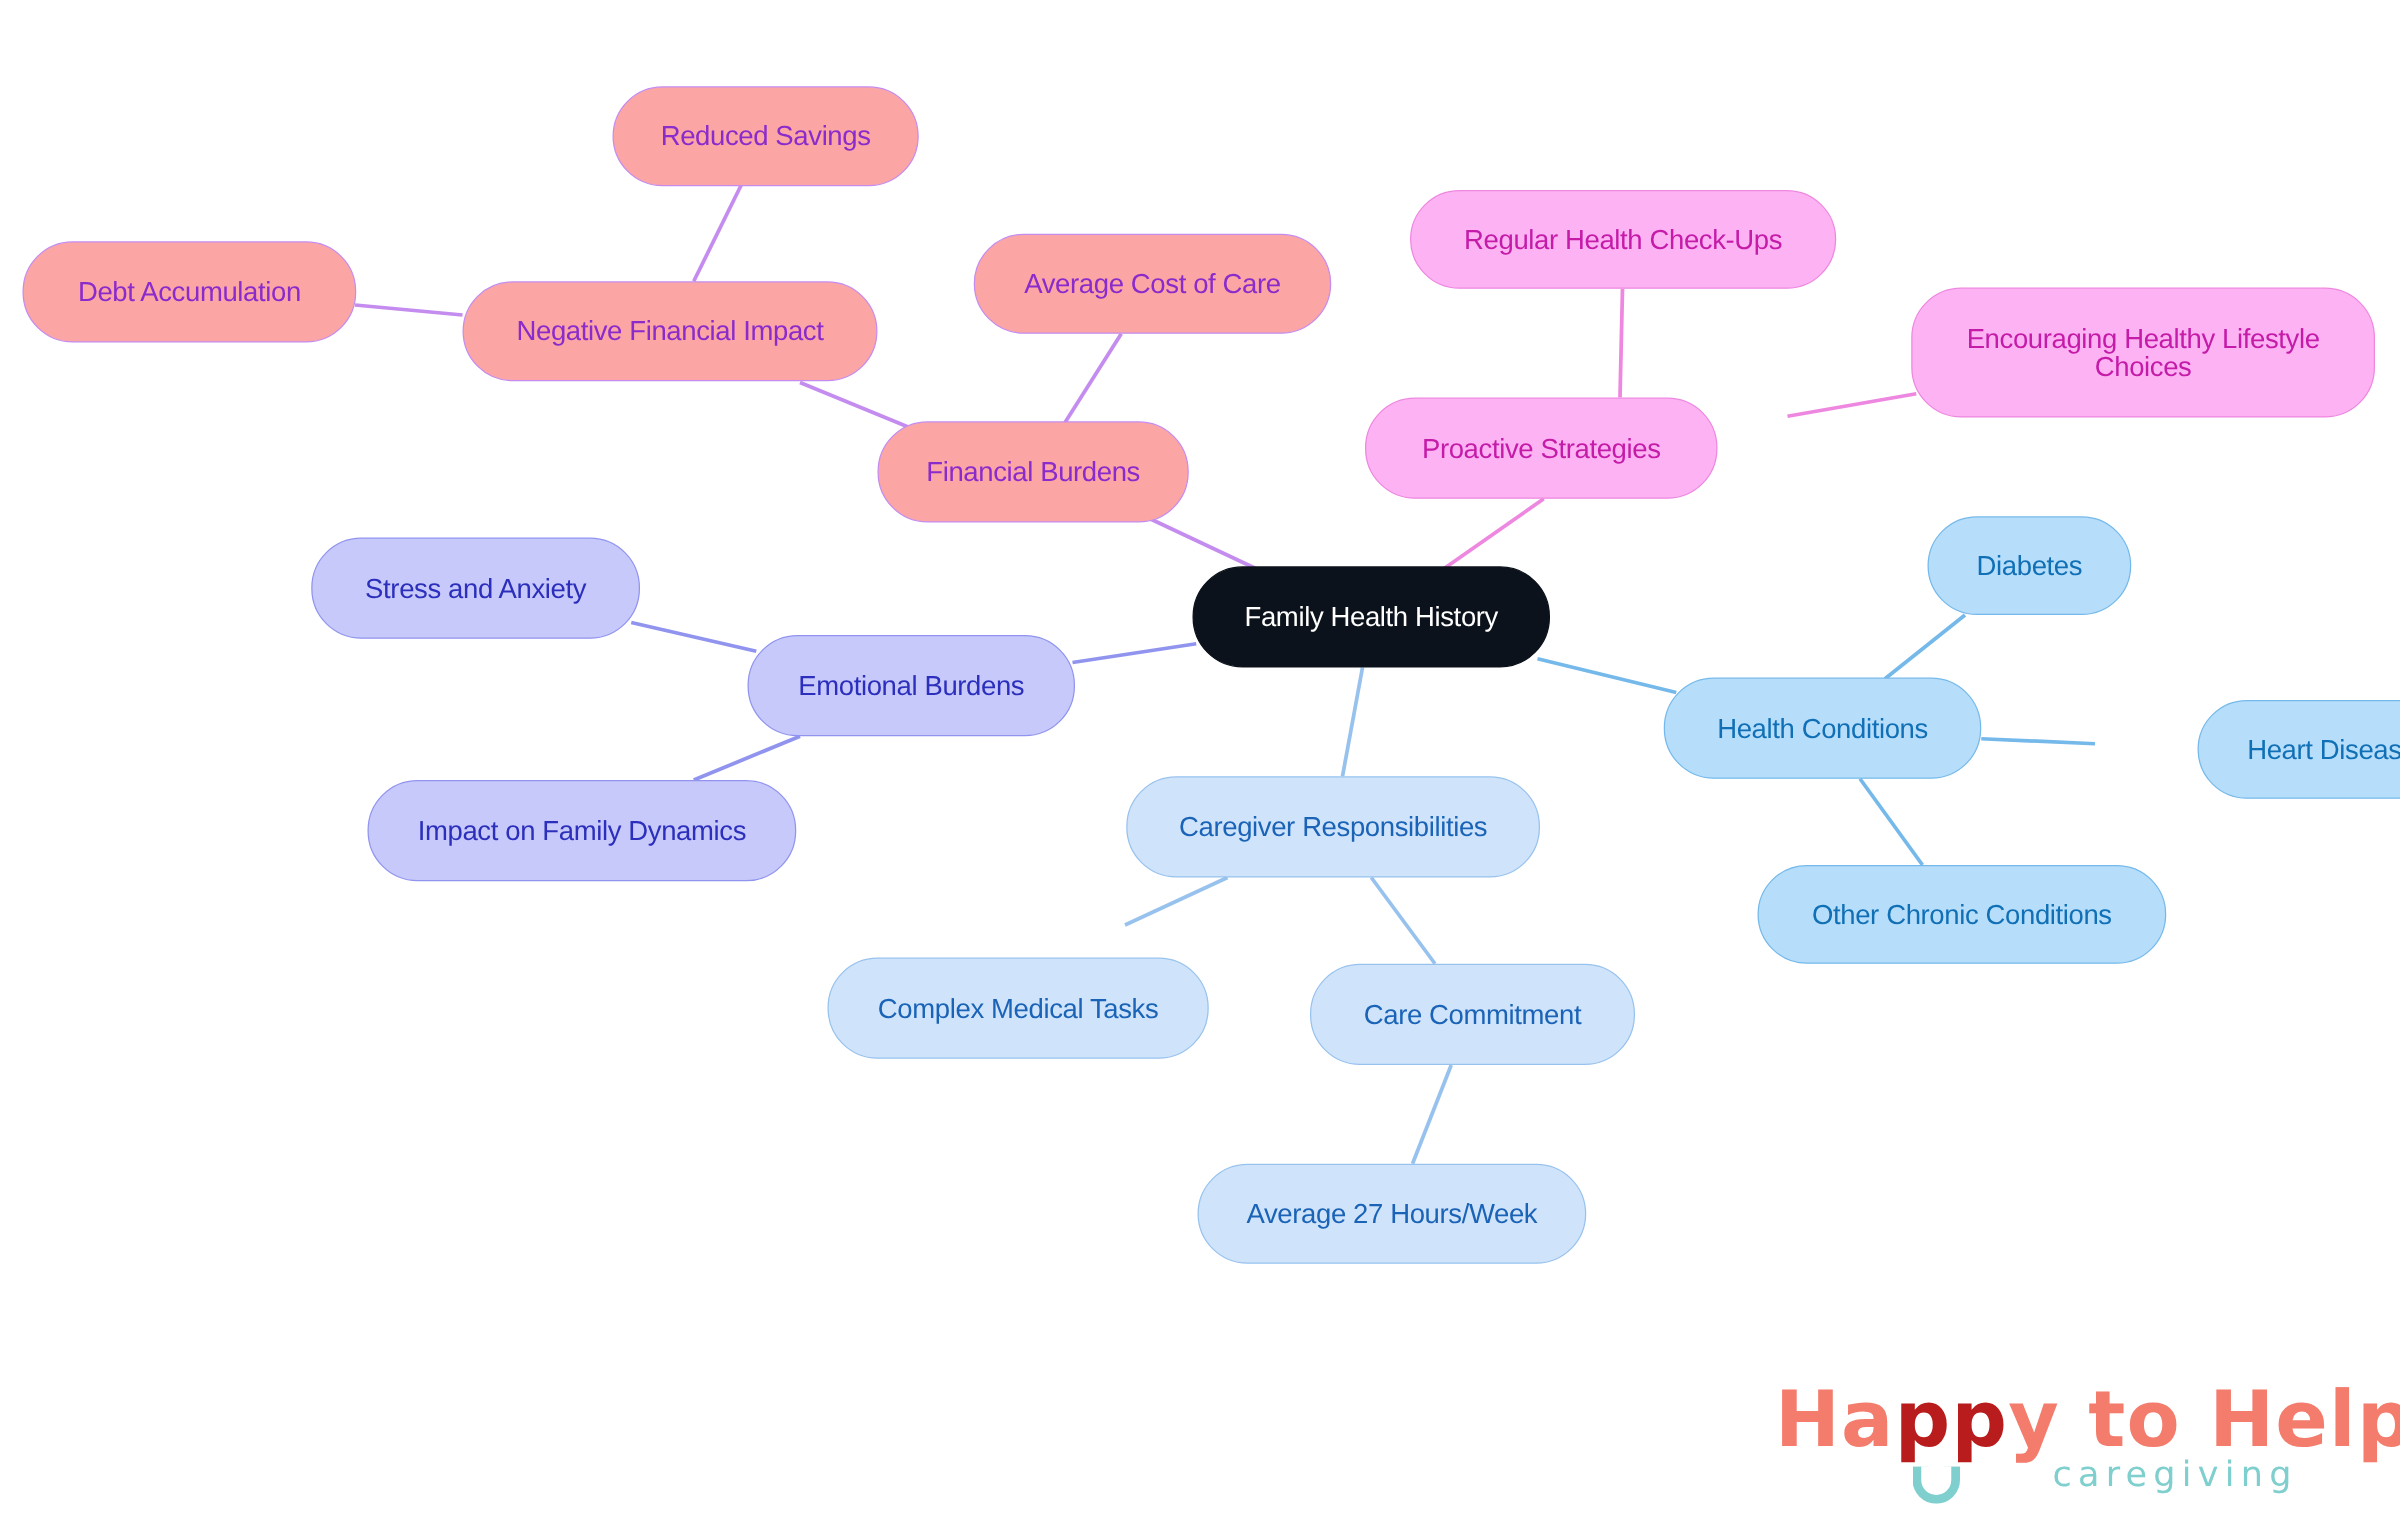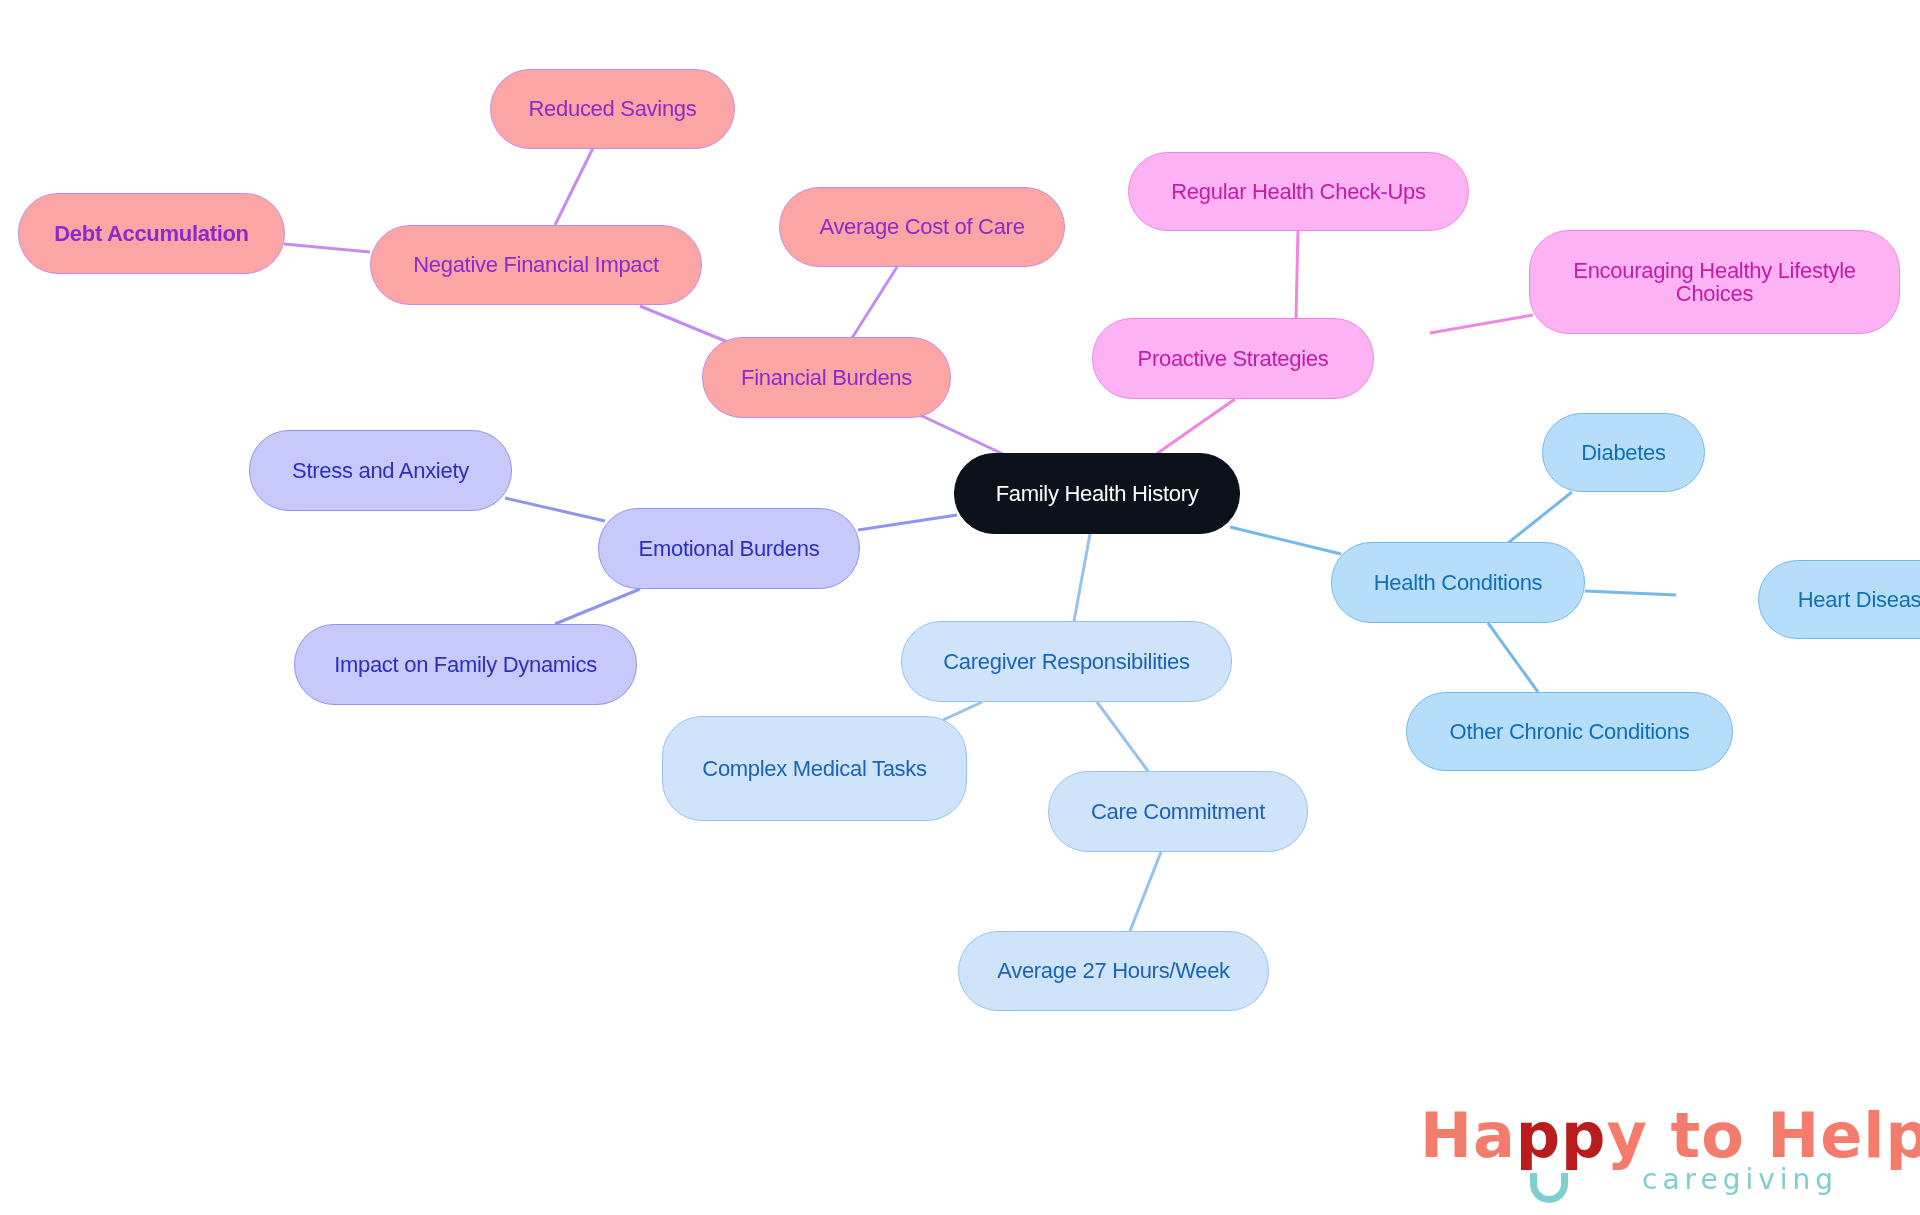--- a/index.html
+++ b/index.html
@@ -45,42 +45,42 @@
     <line x1="1488" y1="623" x2="1538" y2="692" stroke="#75b9ea"></line>
 
     <line x1="1090" y1="534" x2="1074" y2="621" stroke="#98c2ee"></line>
     <line x1="982" y1="702" x2="900" y2="740" stroke="#98c2ee"></line>
     <line x1="1097" y1="702" x2="1148" y2="771" stroke="#98c2ee"></line>
     <line x1="1161" y1="852" x2="1130" y2="931" stroke="#98c2ee"></line>
   </g>
 </svg>
 
 <div class="node purple" style="left:490px;top:69px;width:245px;height:80px;">Reduced Savings</div>
-<div class="node purple" style="left:18px;top:193px;width:267px;height:81px;font-weight:bold;">Debt Accumulation</div>
+<div class="node purple" style="left:18px;top:193px;width:267px;height:81px;">Debt Accumulation</div>
 <div class="node purple" style="left:370px;top:225px;width:332px;height:80px;">Negative Financial Impact</div>
 <div class="node purple" style="left:779px;top:187px;width:286px;height:80px;">Average Cost of Care</div>
 <div class="node purple" style="left:702px;top:337px;width:249px;height:81px;">Financial Burdens</div>
 
 <div class="node pink" style="left:1128px;top:152px;width:341px;height:79px;">Regular Health Check-Ups</div>
 <div class="node pink" style="left:1529px;top:230px;width:371px;height:104px;padding:0 40px;">Encouraging Healthy Lifestyle Choices</div>
 <div class="node pink" style="left:1092px;top:318px;width:282px;height:81px;">Proactive Strategies</div>
 
 <div class="node root" style="left:954px;top:453px;width:286px;height:81px;">Family Health History</div>
 
 <div class="node indigo" style="left:249px;top:430px;width:263px;height:81px;">Stress and Anxiety</div>
 <div class="node indigo" style="left:598px;top:508px;width:262px;height:81px;">Emotional Burdens</div>
 <div class="node indigo" style="left:294px;top:624px;width:343px;height:81px;">Impact on Family Dynamics</div>
 
 <div class="node sky" style="left:1542px;top:413px;width:163px;height:79px;">Diabetes</div>
 <div class="node sky" style="left:1331px;top:542px;width:254px;height:81px;">Health Conditions</div>
 <div class="node sky" style="left:1758px;top:560px;width:215px;height:79px;">Heart Disease</div>
 <div class="node sky" style="left:1406px;top:692px;width:327px;height:79px;">Other Chronic Conditions</div>
 
 <div class="node lightblue" style="left:901px;top:621px;width:331px;height:81px;">Caregiver Responsibilities</div>
-<div class="node lightblue" style="left:662px;top:716px;width:305px;height:105px;">Complex Medical Tasks</div>
+<div class="node lightblue" style="left:662px;top:766px;width:305px;height:81px;">Complex Medical Tasks</div>
 <div class="node lightblue" style="left:1048px;top:771px;width:260px;height:81px;">Care Commitment</div>
 <div class="node lightblue" style="left:958px;top:931px;width:311px;height:80px;">Average 27 Hours/Week</div>
 
 <div class="logo">
   <div class="big">
     <span class="coral">Ha</span><span class="teal">pp</span><span class="coral">y to Help</span>
   </div>
   <div class="smile"></div>
   <div class="sub">caregiving</div>
 </div>

